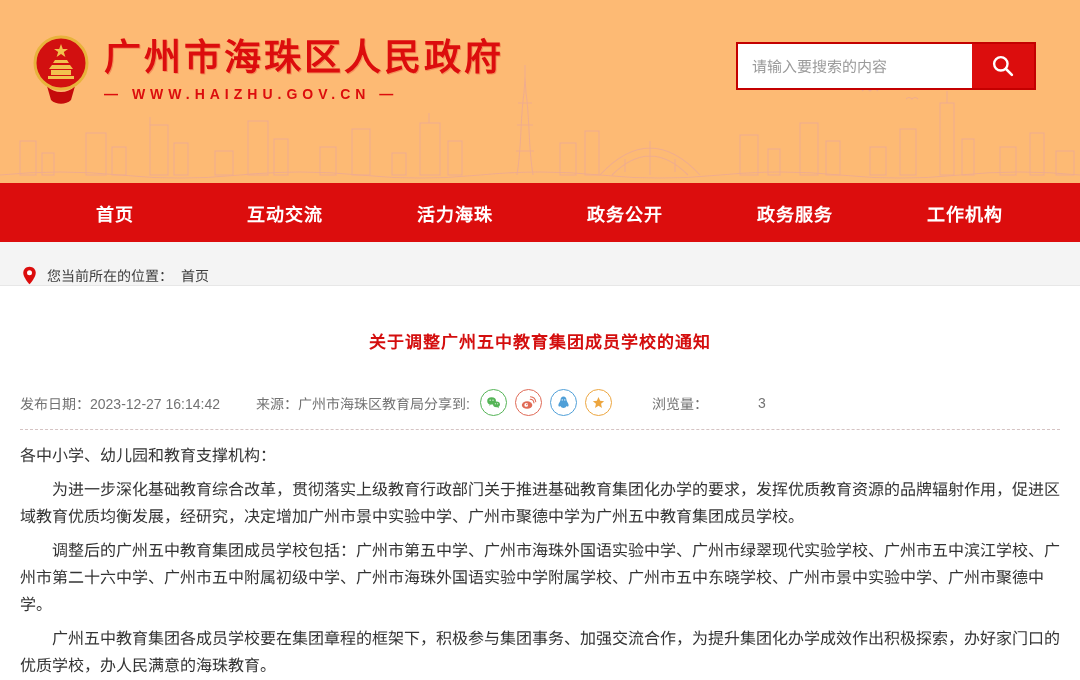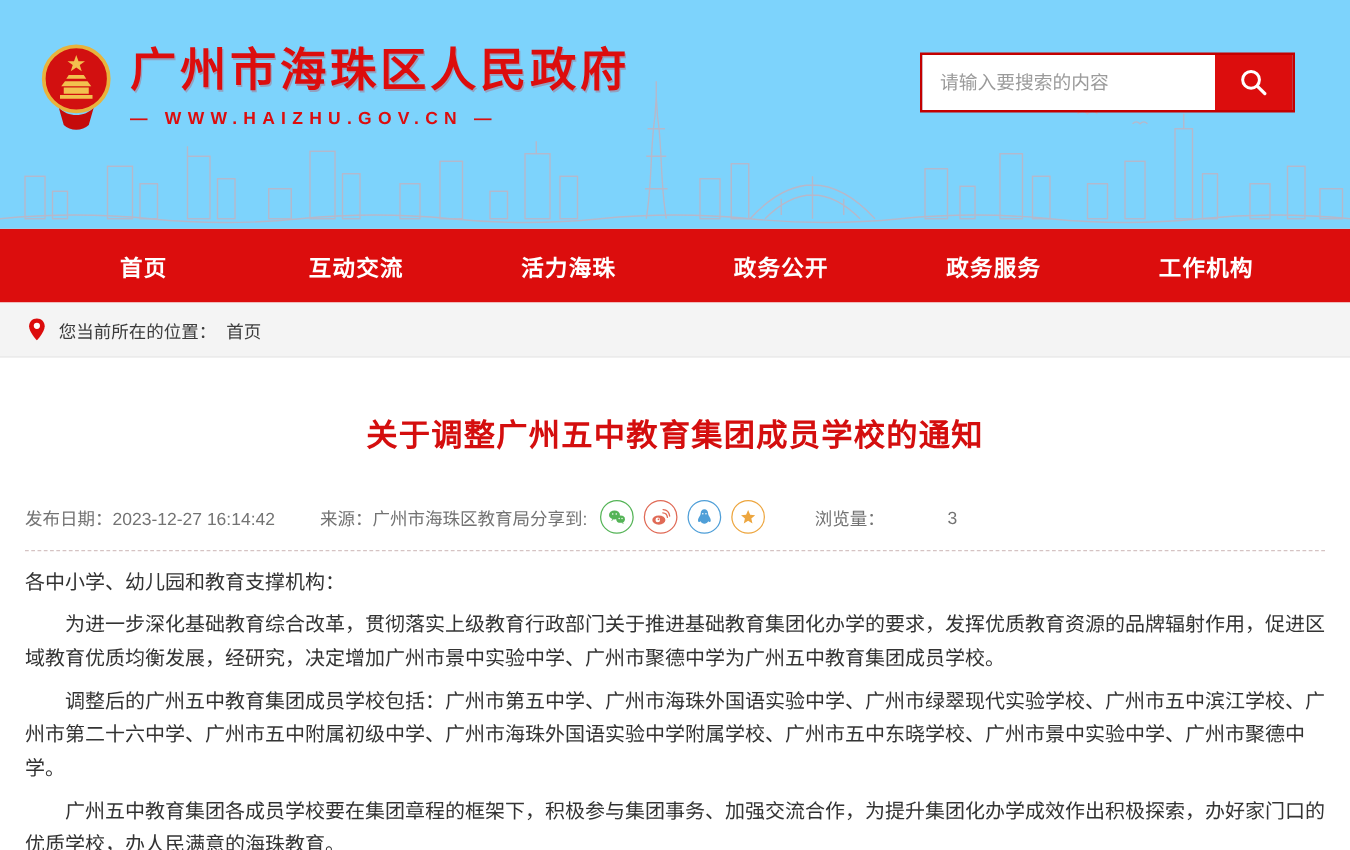--- a/index.html
+++ b/index.html
@@ -12,47 +12,47 @@
     --wechat-green:#55b457;
     --weibo-red:#e06a56;
     --qq-blue:#4f9fd8;
     --star-orange:#eda63f;
     --skyline-pink:#e5a2a2;
   }
   *{margin:0;padding:0;box-sizing:border-box;}
   html,body{width:1080px;height:680px;overflow:hidden;background:#fff;
     font-family:"Liberation Sans","DejaVu Sans",sans-serif;}
   
-  .header{position:relative;height:183px;background:#7dd3fc;overflow:hidden;}
+  .header{position:relative;height:183px;background:#fdba74;overflow:hidden;}
   .skyline{position:absolute;left:0;bottom:0;width:1080px;height:120px;opacity:.55;pointer-events:none;}
   .header-inner{position:relative;z-index:2;display:flex;align-items:flex-start;justify-content:space-between;padding:34px 44px 0 28px;}
   .logo-link{display:flex;align-items:flex-start;gap:10px;cursor:pointer;}
   .emblem{width:66px;height:72px;flex:0 0 auto;}
   .titles{padding-top:2px;}
   .site-title{font-size:37px;font-weight:bold;color:var(--red-primary);letter-spacing:3px;line-height:1.2;
     font-family:"Liberation Serif","DejaVu Serif",serif;text-shadow:1px 1px 0 rgba(220,13,13,.25);}
   .site-url{margin-top:6px;font-size:14px;font-weight:bold;color:var(--red-primary);letter-spacing:5px;}
   .search-box{display:flex;margin-top:8px;width:300px;height:48px;border:2px solid var(--search-border);}
   .search-input{flex:1;border:none;outline:none;padding:0 14px;font-size:15px;color:#333;}
   .search-input::placeholder{color:#9b9b9b;}
   .search-btn{width:62px;height:100%;background:var(--red-primary);border:none;cursor:pointer;
     display:flex;align-items:center;justify-content:center;}
   
   .navbar{display:flex;height:59px;background:var(--red-primary);align-items:stretch;padding:0 30px;}
   .nav-item{flex:1;display:flex;align-items:center;justify-content:center;color:#fff;font-size:18px;
     font-weight:bold;letter-spacing:1px;text-decoration:none;cursor:pointer;}
   
-  .breadcrumb-bar{display:flex;align-items:center;height:44px;background:var(--breadcrumb-bg);
+  .breadcrumb-bar{display:flex;align-items:flex-end;height:44px;background:var(--breadcrumb-bg);
     border-bottom:1px solid #e7e7e7;padding:0 22px;font-size:14px;color:#3c3c3c;}
   .pin{width:15px;height:19px;margin-right:10px;flex:0 0 auto;}
   .crumb-label{color:#3c3c3c;}
   .crumb-link{margin-left:8px;color:#3c3c3c;cursor:pointer;text-decoration:none;}
   
   .article{padding:0 20px;}
-  .article-title{margin-top:42px;text-align:center;font-size:25px;font-weight:bold;color:var(--red-title);letter-spacing:1px;}
+  .article-title{margin-top:42px;text-align:center;font-size:17px;font-weight:bold;color:var(--red-title);letter-spacing:1px;}
   .meta-row{display:flex;align-items:center;justify-content:flex-start;margin-top:36px;font-size:14px;color:var(--meta-text);}
   .meta-left{display:flex;align-items:center;gap:36px;}
   .meta-right{display:flex;align-items:center;}
   .share-label{margin-right:10px;}
   .share-icons{display:flex;align-items:center;gap:8px;}
   .share-icon{width:27px;height:27px;border-radius:50%;border:1.4px solid currentColor;display:flex;
     align-items:center;justify-content:center;cursor:pointer;background:#fff;}
   .share-icon svg{width:17px;height:17px;display:block;}
   .icon-wechat{color:var(--wechat-green);}
   .icon-weibo{color:var(--weibo-red);}

